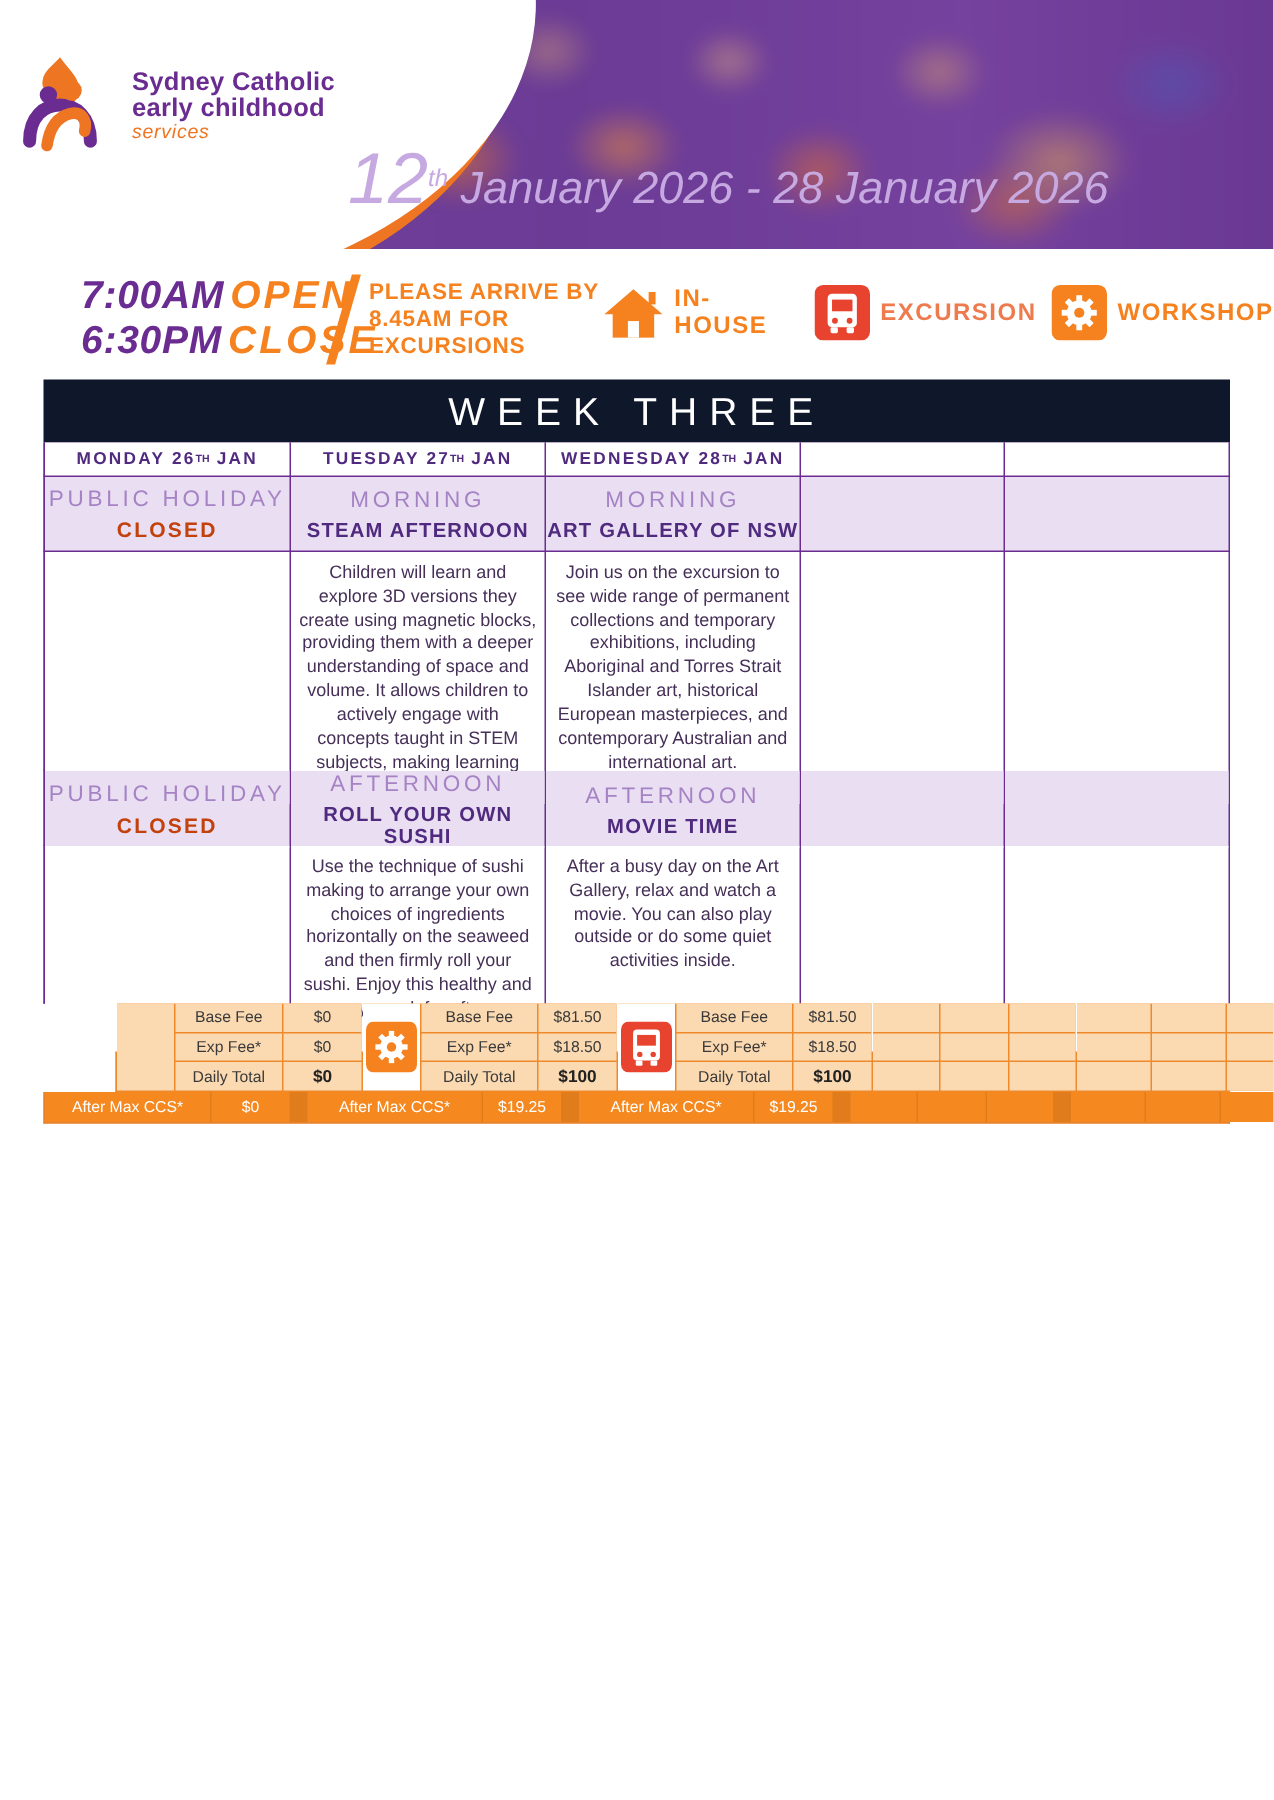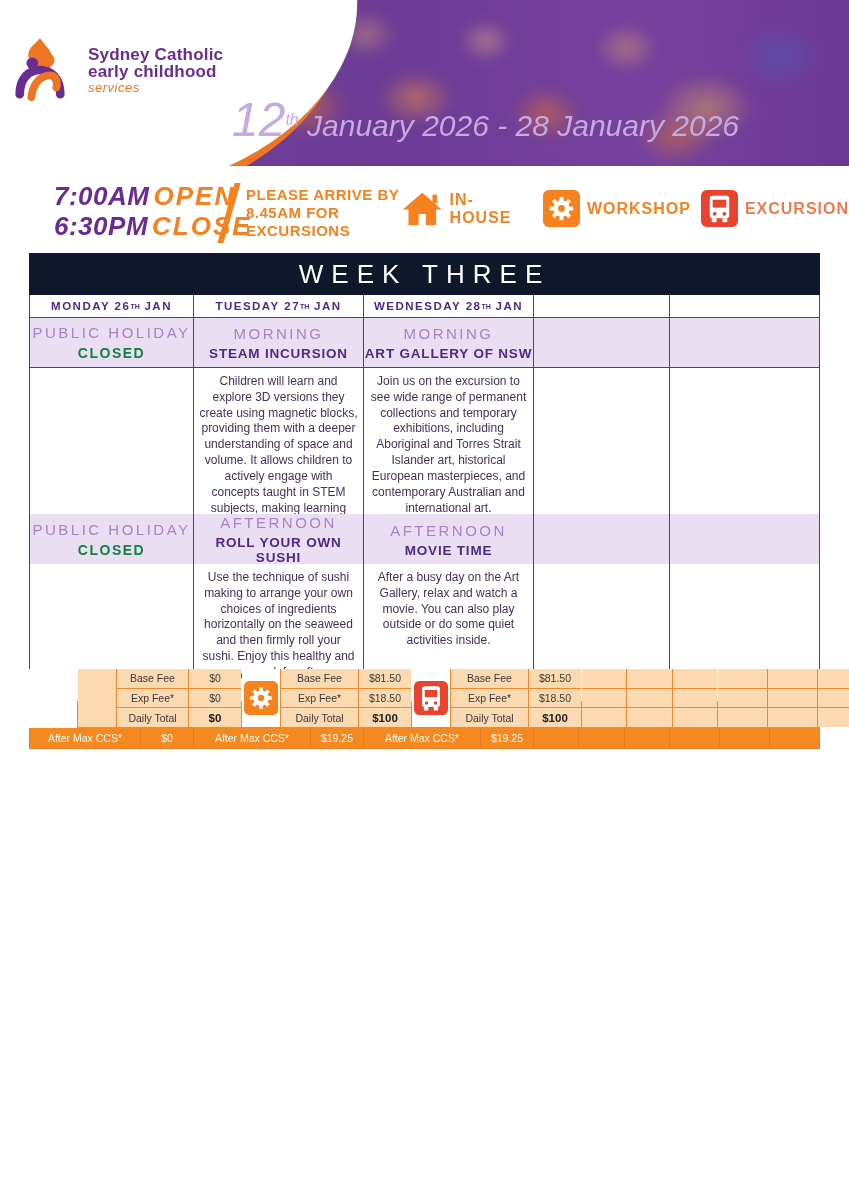--- a/index.html
+++ b/index.html
@@ -57,38 +57,38 @@
   .prow { display:grid; grid-template-columns:163px 169px 169px 135px 149px; gap:1px; background:#6A2C91;
     border-left:1px solid #6A2C91; border-right:1px solid #6A2C91; border-bottom:1px solid #6A2C91; }
   .pcell { background:#fff; display:flex; flex-direction:column; align-items:center; justify-content:center; text-align:center; }
   .day-row { height:23px; }
   .day-row .pcell { flex-direction:row; font-size:11.5px; font-weight:bold; color:#4F2A7F; letter-spacing:1.5px; white-space:nowrap; }
   .day-row sup { font-size:7px; vertical-align:super; letter-spacing:0; }
   .session-row { height:50px; }
   .session-row .pcell { background:#EADFF2; }
   .kind { font-size:15px; color:#A583C5; letter-spacing:2.5px; }
   .stitle { font-size:13.5px; font-weight:bold; color:#4F2A7F; letter-spacing:.8px; margin-top:4px; }
-  .closed { font-size:14px; font-weight:bold; color:#15803d; letter-spacing:1.5px; margin-top:4px; }
+  .closed { font-size:14px; font-weight:bold; color:#c2410c; letter-spacing:1.5px; margin-top:4px; }
   .desc-row-m { height:146px; }
   .desc-row-a { height:105px; }
   .desc { font-size:12px; color:#463058; line-height:1.32; padding:4px 5px; align-self:flex-start; margin-top:2px; }
   .desc-cell { justify-content:flex-start; }
 
   
   .fees { display:grid; grid-template-columns:163px 169px 169px 135px 149px; gap:1px; background:#EE8A2B;
     border:1px solid #EE8A2B; border-top:none; height:59px;margin-left:48px; }
   .fee-day { display:grid; grid-template-columns:38px 1fr 52px; grid-template-rows:repeat(3,1fr); gap:1px; background:#EE8A2B; }
   .fee-icon-cell { grid-row:1/4; background:#fff; display:flex; align-items:center; justify-content:center; }
   .fee-icon-cell.plain { background:#FBD9B1; }
   .fcell { background:#FBD9B1; display:flex; align-items:center; justify-content:center; font-size:10.5px; color:#3A3A3A; }
   .fcell.total-v { font-weight:bold; font-size:11.5px; color:#222; }
   .fee-empty { display:grid; grid-template-columns:repeat(3,1fr); grid-template-rows:repeat(3,1fr); gap:1px; background:#EE8A2B; }
   .fee-empty div { background:#FBD9B1; }
 
-  .ccs { display:grid; grid-template-columns:163px 169px 169px 135px 149px; gap:1px; background:#E0judge7C1C; height:21px;
+  .ccs { display:grid; grid-template-columns:163px 169px 169px 135px 149px; gap:12px; background:#E0judge7C1C; height:21px;
     background:#E07C1C; border:1px solid #E8822A; border-top:none; }
   .ccs-day { display:grid; grid-template-columns:1fr 52px; gap:1px; background:#E07C1C; }
   .ccell { background:#F5891F; color:#fff; font-size:10.5px; display:flex; align-items:center; justify-content:center; white-space:nowrap; }
   .ccs-empty { display:grid; grid-template-columns:repeat(3,1fr); gap:1px; background:#E07C1C; }
   .ccs-empty div { background:#F5891F; }
 </style>
 </head>
 <body>
 
 <div class="page">
@@ -132,47 +132,47 @@
 
   <div class="legend">
     <div class="legend-item">
       <svg width="42" height="35" viewBox="0 0 44 36">
         <polygon points="22,1 43,19 1,19" fill="#F5821F"></polygon>
         <rect x="33" y="3" width="5" height="9" fill="#F5821F"></rect>
         <rect x="7" y="17" width="30" height="19" fill="#F5821F"></rect>
         <rect x="18" y="24" width="8" height="12" fill="#ffffff"></rect>
       </svg>
       <span class="lab">IN-HOUSE</span>
+    </div>
+    <div class="legend-item excursion">
+      <svg width="37" height="37" viewBox="0 0 38 38">
+        <rect width="38" height="38" rx="6" fill="#E8432E"></rect>
+        <rect x="9" y="6" width="20" height="23" rx="3" fill="#ffffff"></rect>
+        <rect x="12" y="10" width="14" height="8" fill="#E8432E"></rect>
+        <circle cx="14" cy="24.5" r="2" fill="#E8432E"></circle>
+        <circle cx="24" cy="24.5" r="2" fill="#E8432E"></circle>
+        <rect x="11" y="29" width="5" height="4" rx="1" fill="#ffffff"></rect>
+        <rect x="22" y="29" width="5" height="4" rx="1" fill="#ffffff"></rect>
+      </svg>
+      <span class="lab">EXCURSION</span>
     </div>
     <div class="legend-item">
       <svg width="37" height="37" viewBox="0 0 38 38">
         <rect width="38" height="38" rx="6" fill="#F5821F"></rect>
         <g fill="#ffffff">
           <rect x="17" y="7" width="4" height="24"></rect>
           <rect x="17" y="7" width="4" height="24" transform="rotate(45 19 19)"></rect>
           <rect x="17" y="7" width="4" height="24" transform="rotate(90 19 19)"></rect>
           <rect x="17" y="7" width="4" height="24" transform="rotate(135 19 19)"></rect>
           <circle cx="19" cy="19" r="8.5"></circle>
         </g>
         <circle cx="19" cy="19" r="3.5" fill="#F5821F"></circle>
       </svg>
       <span class="lab">WORKSHOP</span>
     </div>
-    <div class="legend-item excursion">
-      <svg width="37" height="37" viewBox="0 0 38 38">
-        <rect width="38" height="38" rx="6" fill="#E8432E"></rect>
-        <rect x="9" y="6" width="20" height="23" rx="3" fill="#ffffff"></rect>
-        <rect x="12" y="10" width="14" height="8" fill="#E8432E"></rect>
-        <circle cx="14" cy="24.5" r="2" fill="#E8432E"></circle>
-        <circle cx="24" cy="24.5" r="2" fill="#E8432E"></circle>
-        <rect x="11" y="29" width="5" height="4" rx="1" fill="#ffffff"></rect>
-        <rect x="22" y="29" width="5" height="4" rx="1" fill="#ffffff"></rect>
-      </svg>
-      <span class="lab">EXCURSION</span>
-    </div>
   </div>
 
   <section class="schedule">
 
     <div class="week-band">
       <span>WEEK THREE</span>
     </div>
 
     <div class="prow day-row">
       <div class="pcell">
@@ -188,21 +188,21 @@
       <div class="pcell"></div>
     </div>
 
     <div class="prow session-row">
       <div class="pcell">
         <span class="kind">PUBLIC HOLIDAY</span>
         <span class="closed">CLOSED</span>
       </div>
       <div class="pcell">
         <span class="kind">MORNING</span>
-        <span class="stitle">STEAM INCURSION</span>
+        <span class="stitle">STEAM AFTERNOON</span>
       </div>
       <div class="pcell">
         <span class="kind">MORNING</span>
         <span class="stitle">ART GALLERY OF NSW</span>
       </div>
       <div class="pcell"></div>
       <div class="pcell"></div>
     </div>
 
     <div class="prow desc-row-m">

